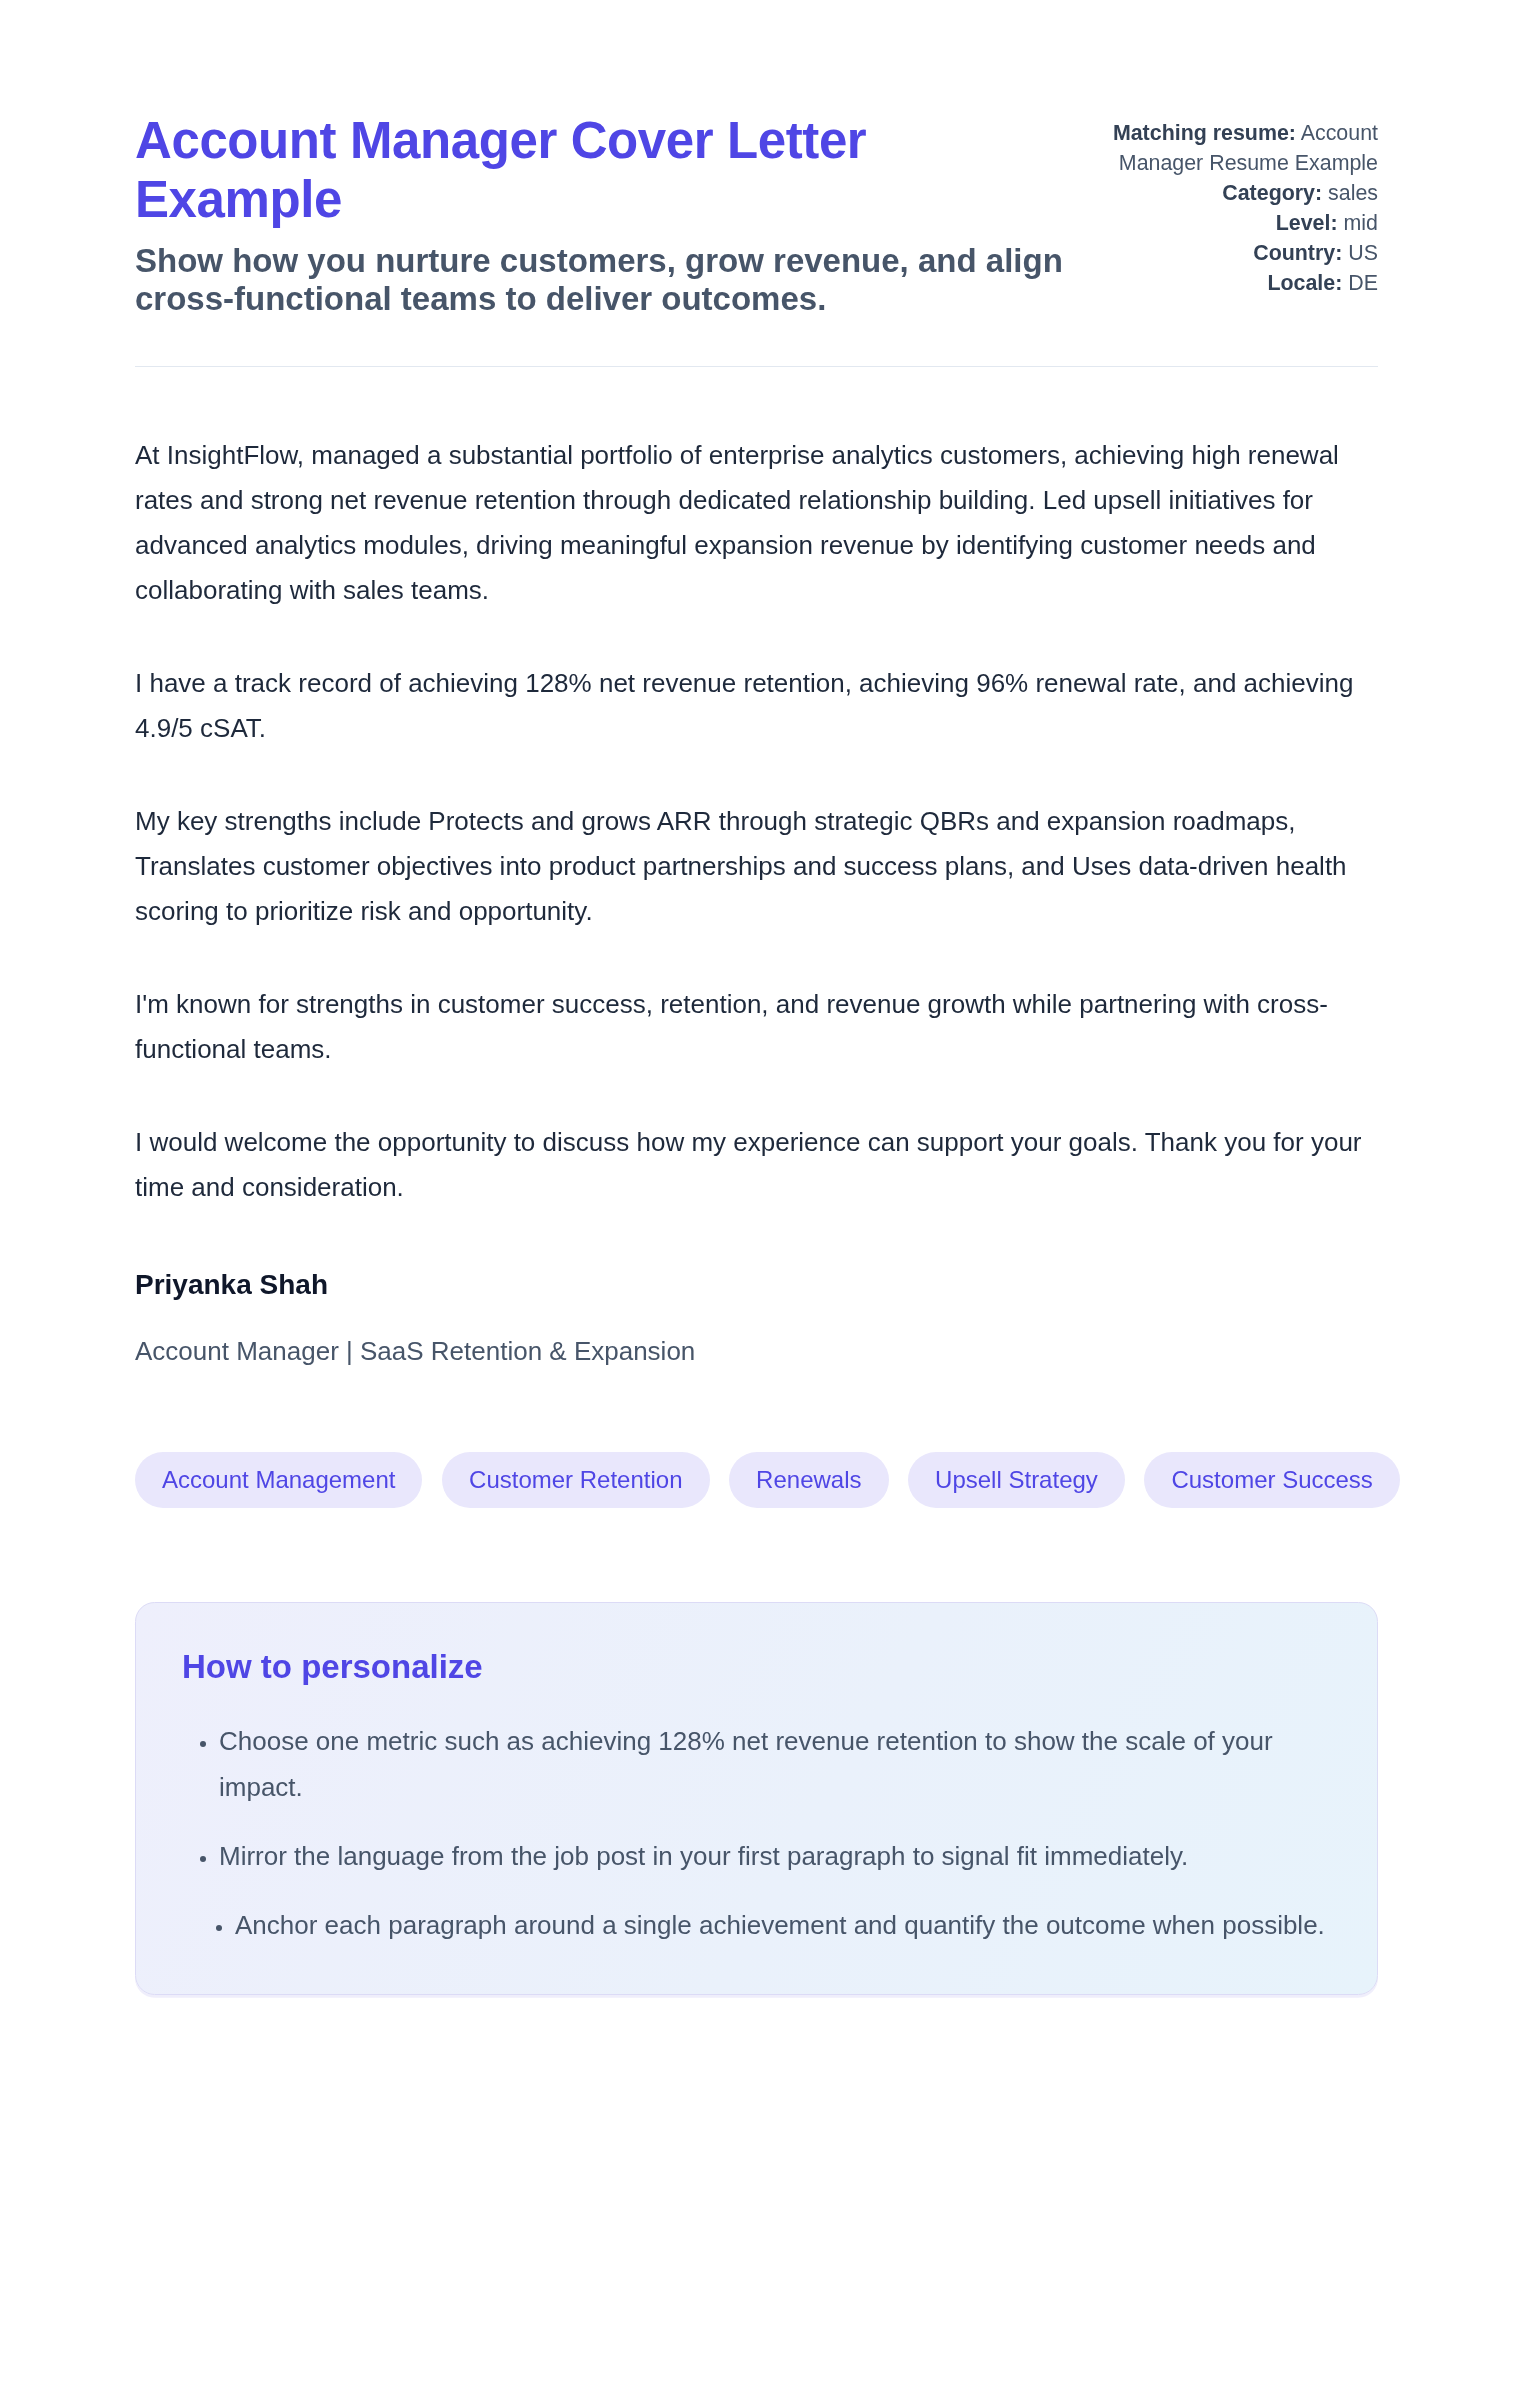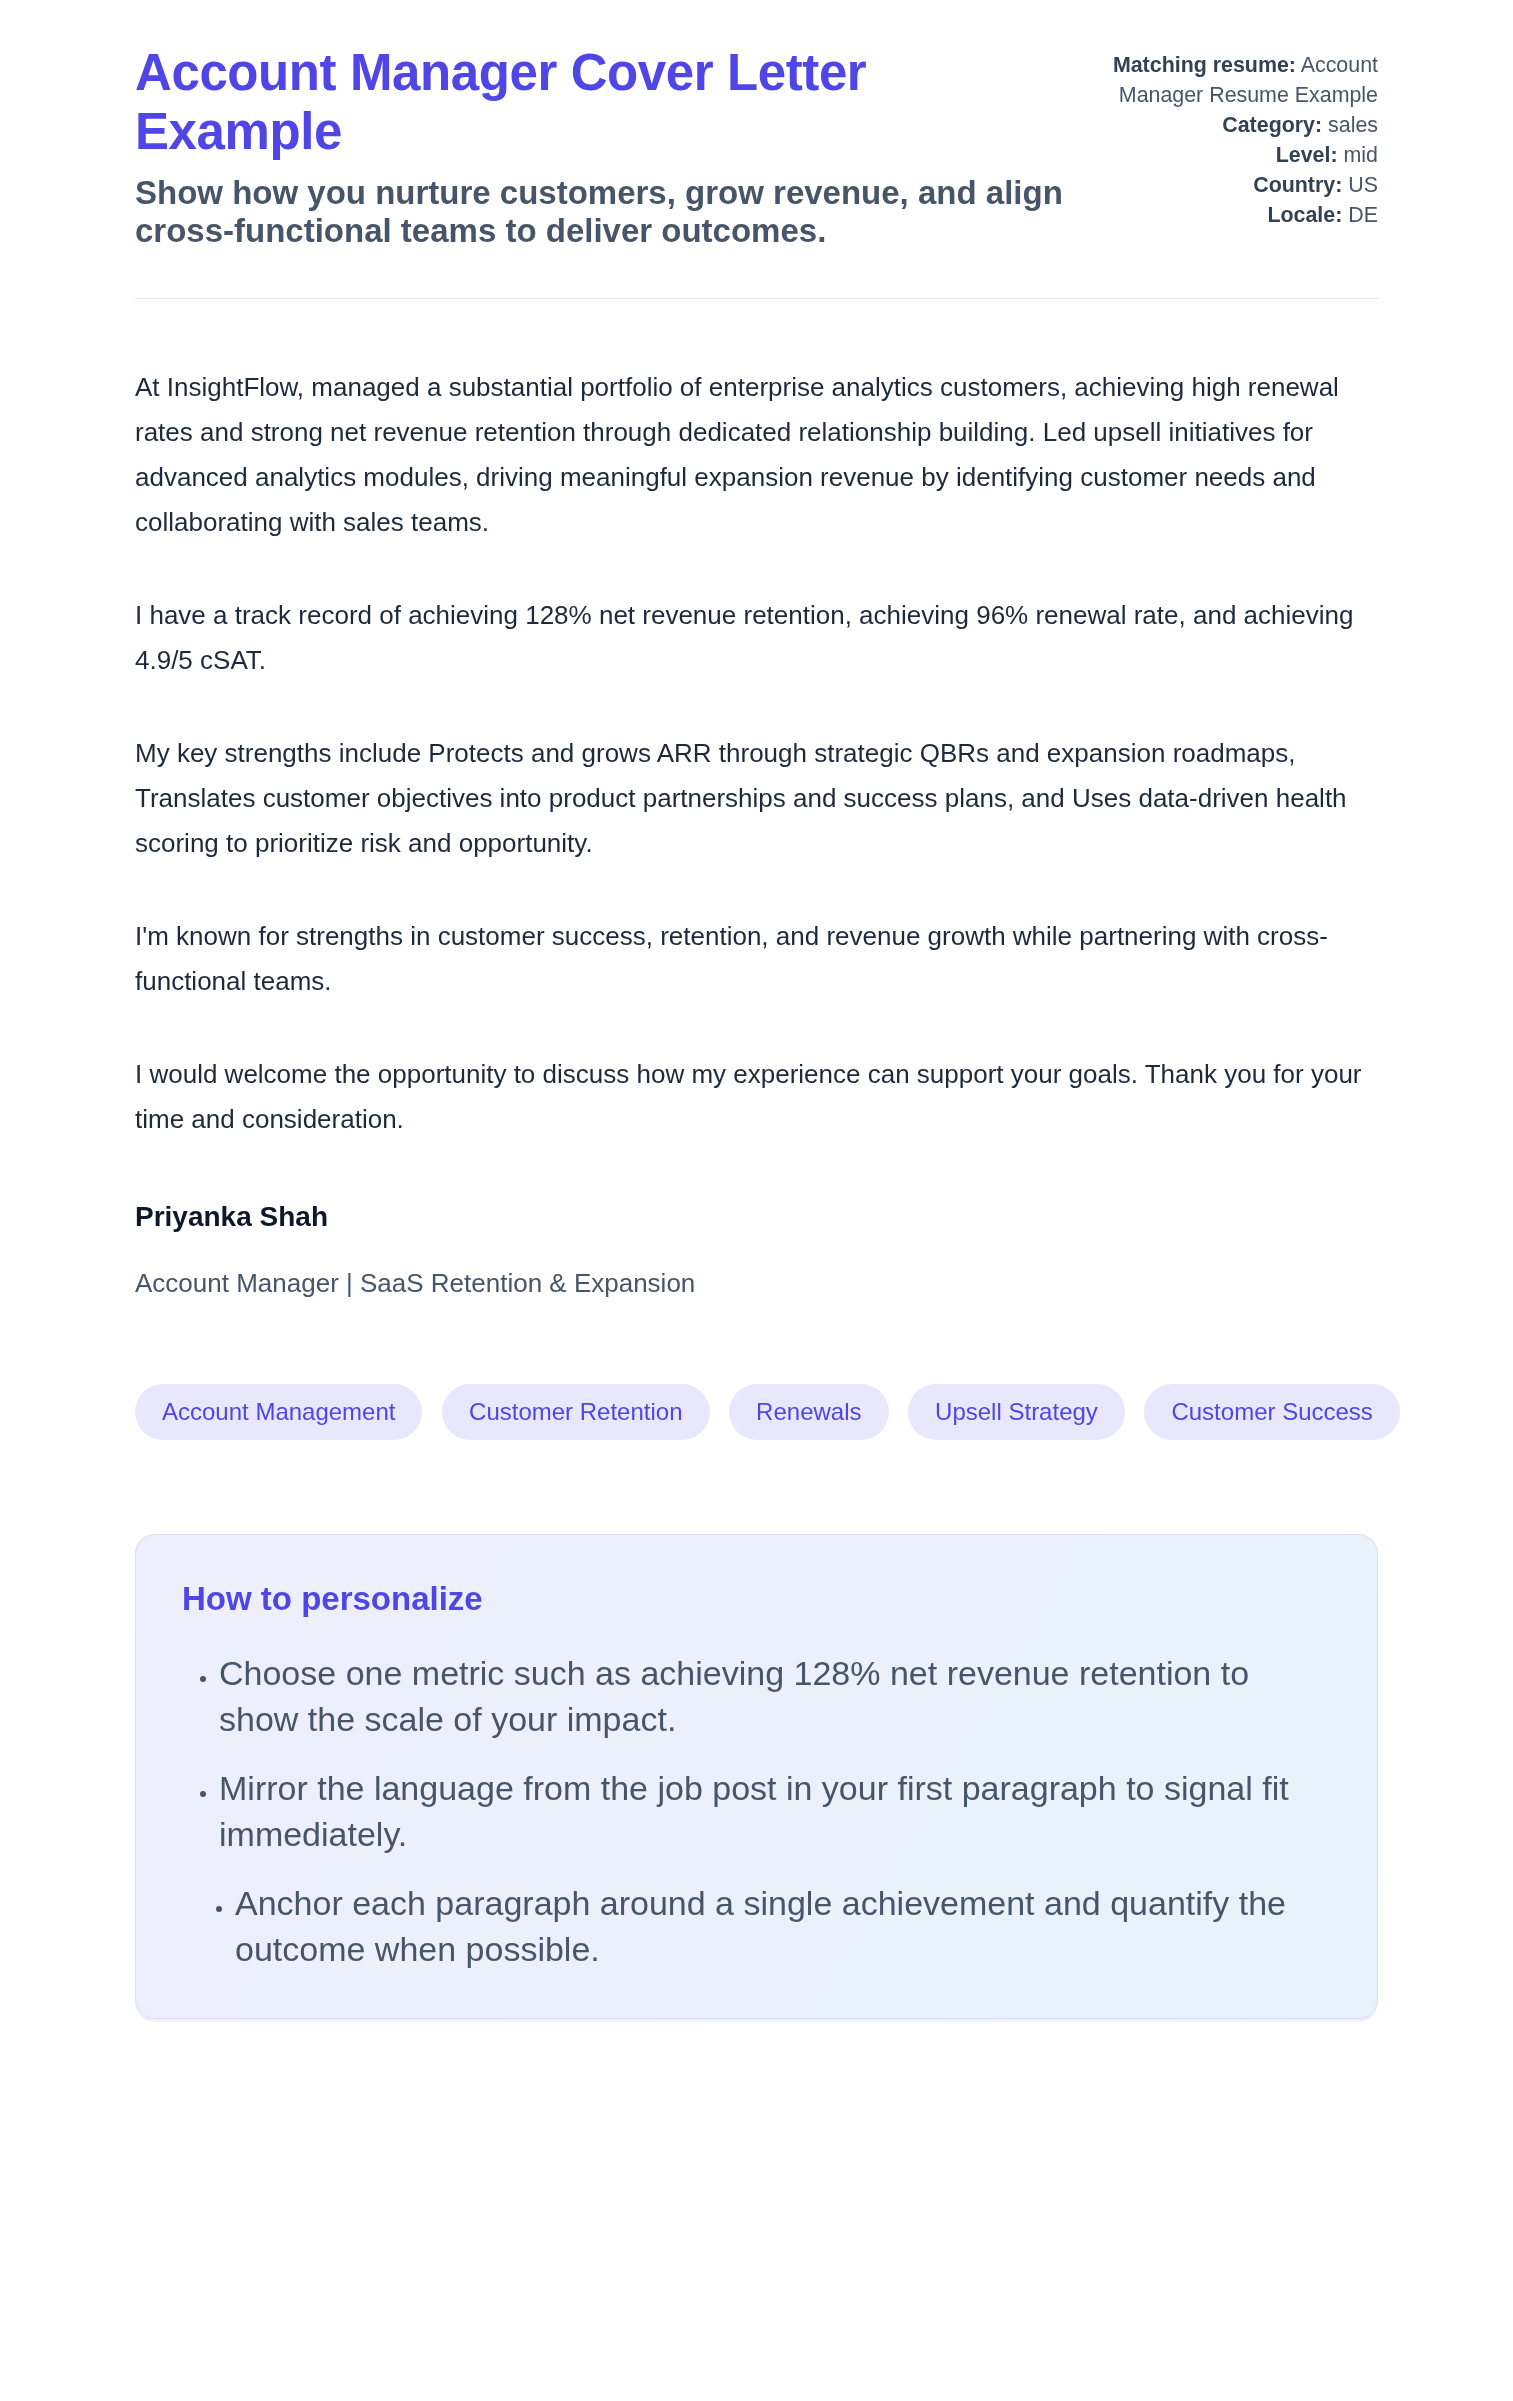--- a/index.html
+++ b/index.html
@@ -11,21 +11,21 @@
   body {
     width: 1513px;
     height: 2401px;
     font-family: "Liberation Sans", sans-serif;
     color: #1e293b;
     overflow: hidden;
   }
   .container {
     width: 1243px;
     margin: 0 auto;
-    padding-top: 43px;
+    padding-top: 111px;
   }
   
   .header {
     display: flex;
     justify-content: space-between;
     align-items: flex-start;
   }
   .title-block { max-width: 930px; }
   .page-title {
     margin: 0 0 12.5px 0;
@@ -117,21 +117,21 @@
     margin: 0 0 32px 0;
     font-size: 33px;
     font-weight: 700;
     color: #4f46e5;
   }
   .personalize-list {
     margin: 0;
     padding-left: 37px;
   }
   .personalize-list li {
-    font-size: 34px;
+    font-size: 26px;
     line-height: 46px;
     color: #475569;
     margin-bottom: 23px;
   }
   .personalize-list li::marker { color: #475569; font-size: 21.4px; }
   .personalize-list li:last-child { margin-bottom: 0; margin-left: 16px; }
 </style>
 </head>
 <body>
 

